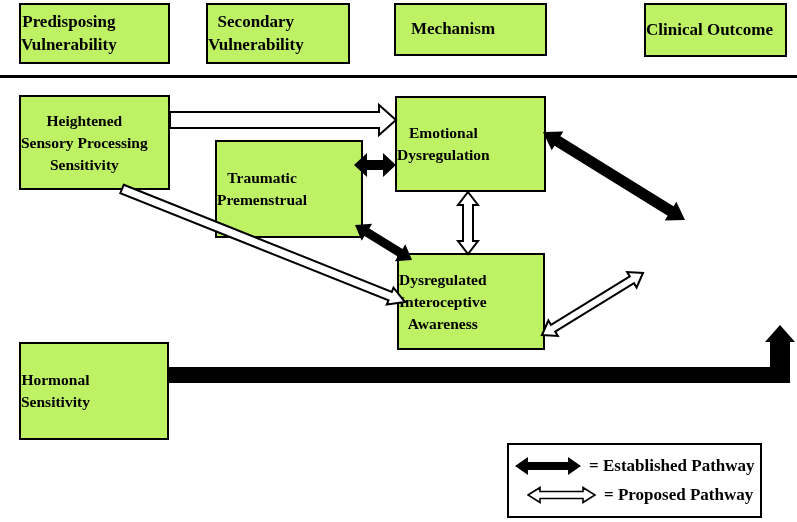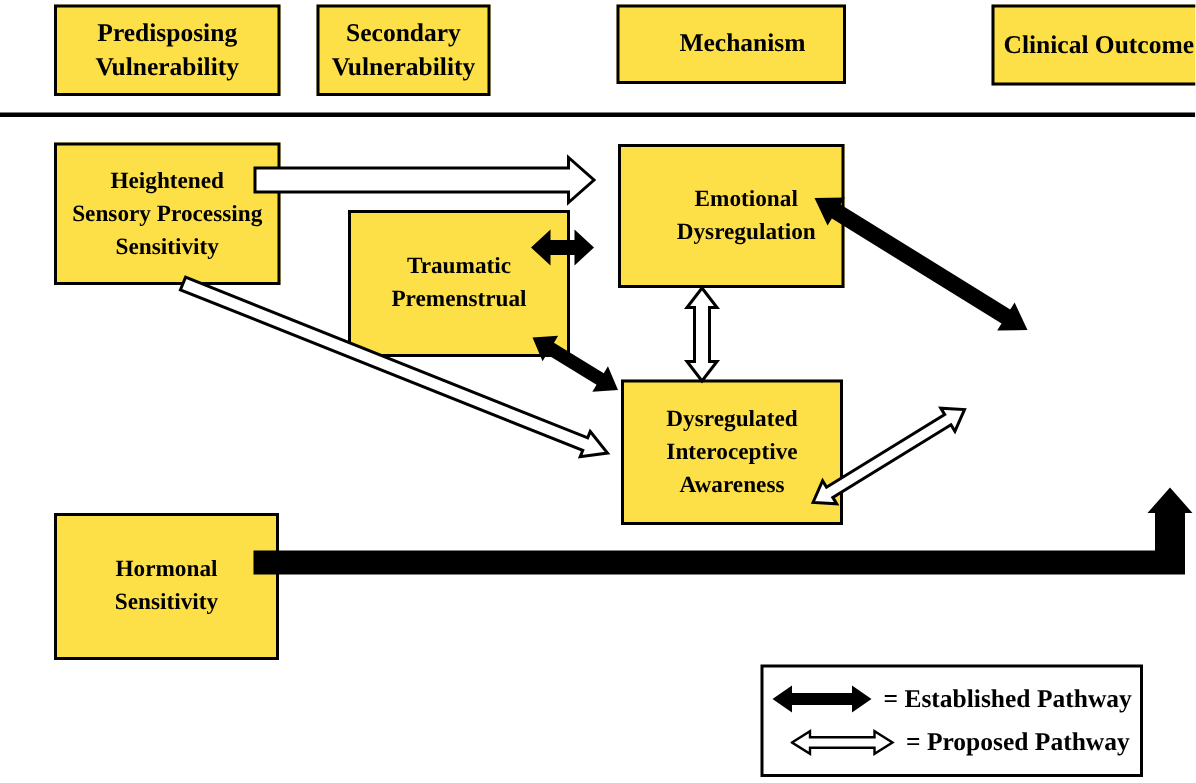--- a/index.html
+++ b/index.html
@@ -2,23 +2,23 @@
 <html><head>
 <meta charset="utf-8">
 <style>
   html,body { margin:0; padding:0; background:#ffffff; }
   .stage {
     position:relative; width:797px; height:522px; background:#ffffff;
     font-family:"Liberation Serif","DejaVu Serif",serif; color:#000;
     overflow:hidden;
   }
   .box {
-    position:absolute; background:#fde047; border:2px solid #000000;
-    box-sizing:border-box; display:flex; align-items:center; justify-content:center;
-    text-align:center; font-weight:700; white-space:pre-line;margin-left:17px;
+    position:absolute; background:#bef264; border:2px solid #000000;
+    box-sizing:border-box; display:flex; align-items:center; 
+    text-align:center; font-weight:700; white-space:pre-line;
   }
   .hdr  { font-size:17px; line-height:1.35; }
   .node { font-size:15.5px; line-height:1.42; }
   .arrows { position:absolute; left:0; top:0; width:797px; height:522px; pointer-events:none; }
   .legend {
     position:absolute; left:507px; top:443px; width:255px; height:75px;
     background:#ffffff; border:2px solid #000000; box-sizing:border-box;
     display:flex; flex-direction:column; justify-content:center; row-gap:2px;text-align:right;
   }
   .legend-row { display:flex; align-items:center; height:27px; }
@@ -29,41 +29,41 @@
 </style>
 </head>
 <body>
 
 <div class="stage">
 
   <div class="box hdr" style="left:19px; top:3px; width:151px; height:61px;">
     <span>Predisposing
 Vulnerability</span>
   </div>
-  <div class="box hdr" style="left:194px; top:3px; width:116px; height:61px;">
+  <div class="box hdr" style="left:206px; top:3px; width:144px; height:61px;">
     <span>Secondary
 Vulnerability</span>
   </div>
   <div class="box hdr" style="left:394px; top:3px; width:153px; height:53px;padding-left:15px;">
     <span>Mechanism</span>
   </div>
   <div class="box hdr" style="left:644px; top:3px; width:143px; height:54px;">
     <span>Clinical Outcome</span>
   </div>
 
   <div class="box node" style="left:19px; top:95px; width:151px; height:95px;">
     <span>Heightened
 Sensory Processing
 Sensitivity</span>
   </div>
   <div class="box node" style="left:215px; top:140px; width:148px; height:98px;">
     <span>Traumatic
 Premenstrual</span>
   </div>
-  <div class="box node" style="left:395px; top:96px; width:151px; height:96px;padding-left:20px;">
+  <div class="box node" style="left:395px; top:96px; width:151px; height:96px;">
     <span>Emotional
 Dysregulation</span>
   </div>
   <div class="box node" style="left:397px; top:253px; width:148px; height:97px;">
     <span>Dysregulated
 Interoceptive
 Awareness</span>
   </div>
   <div class="box node" style="left:19px; top:342px; width:150px; height:98px;">
     <span>Hormonal

